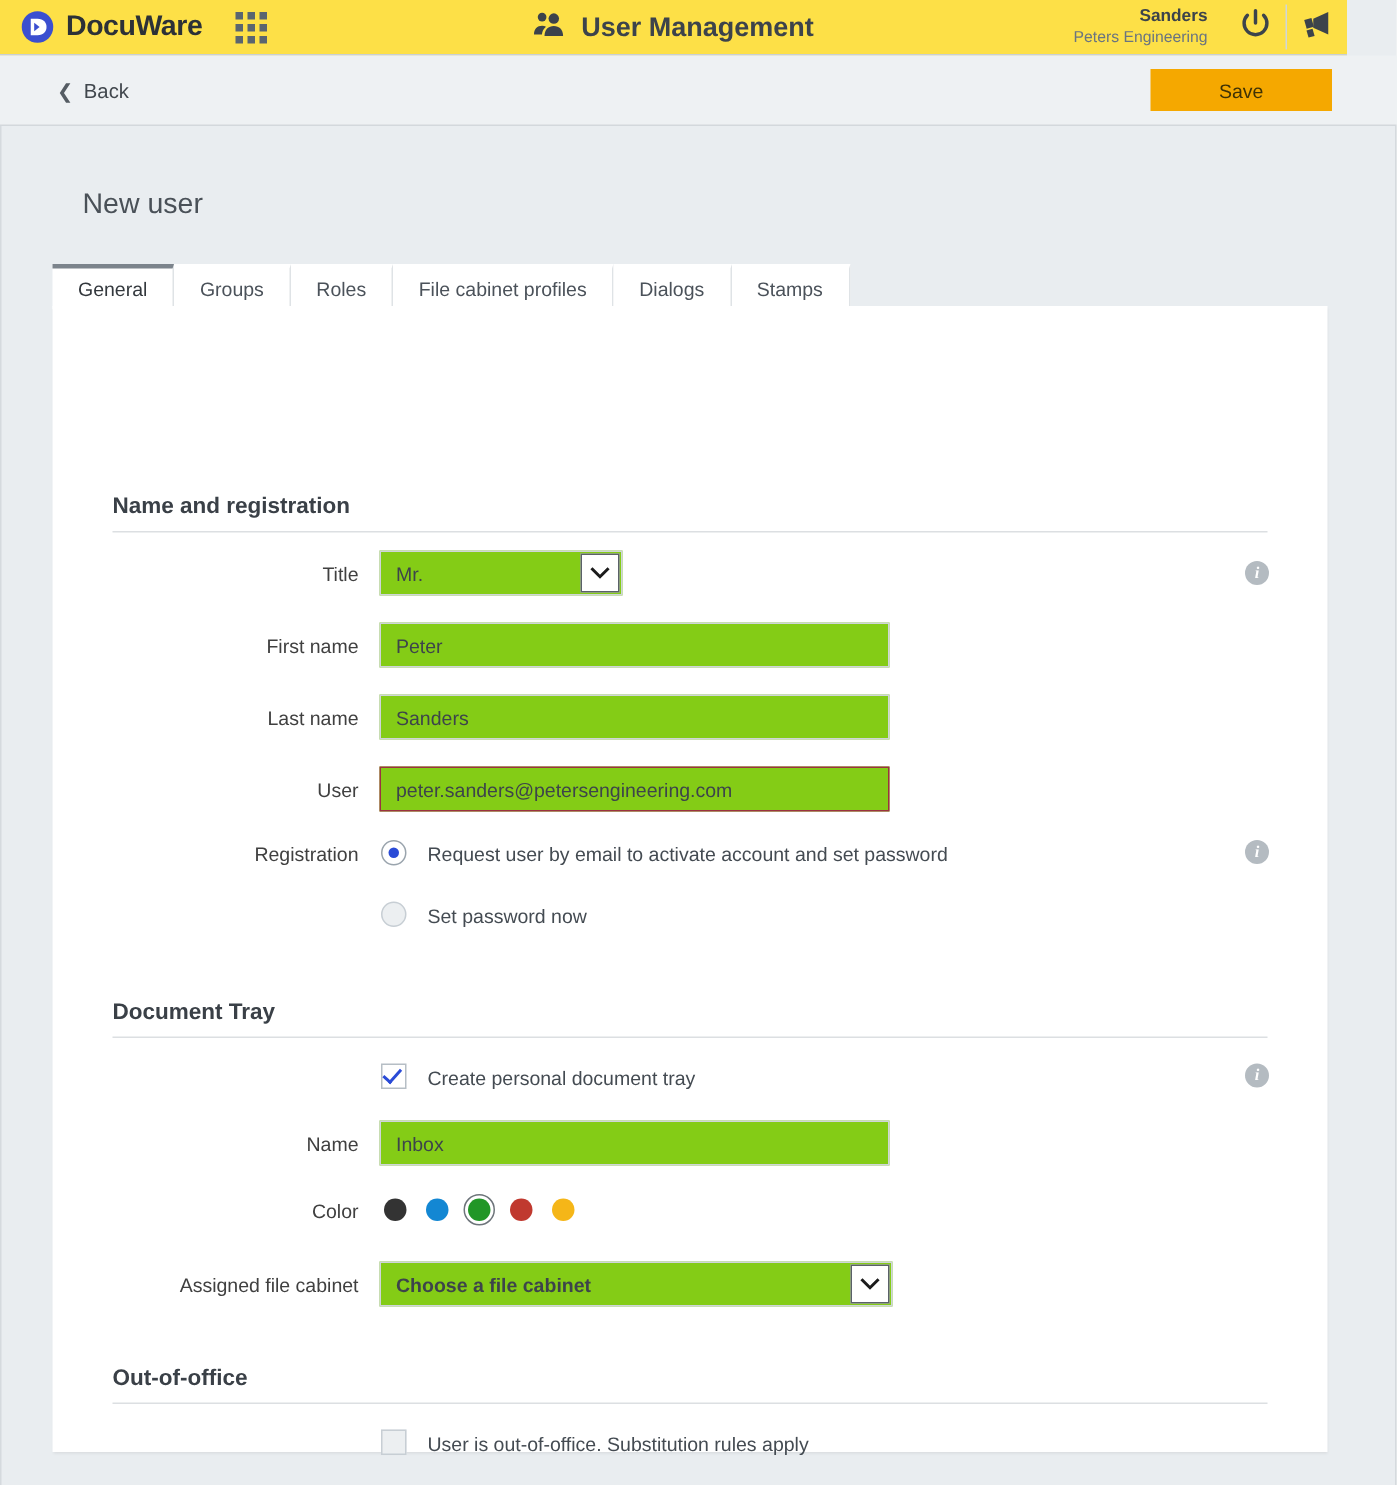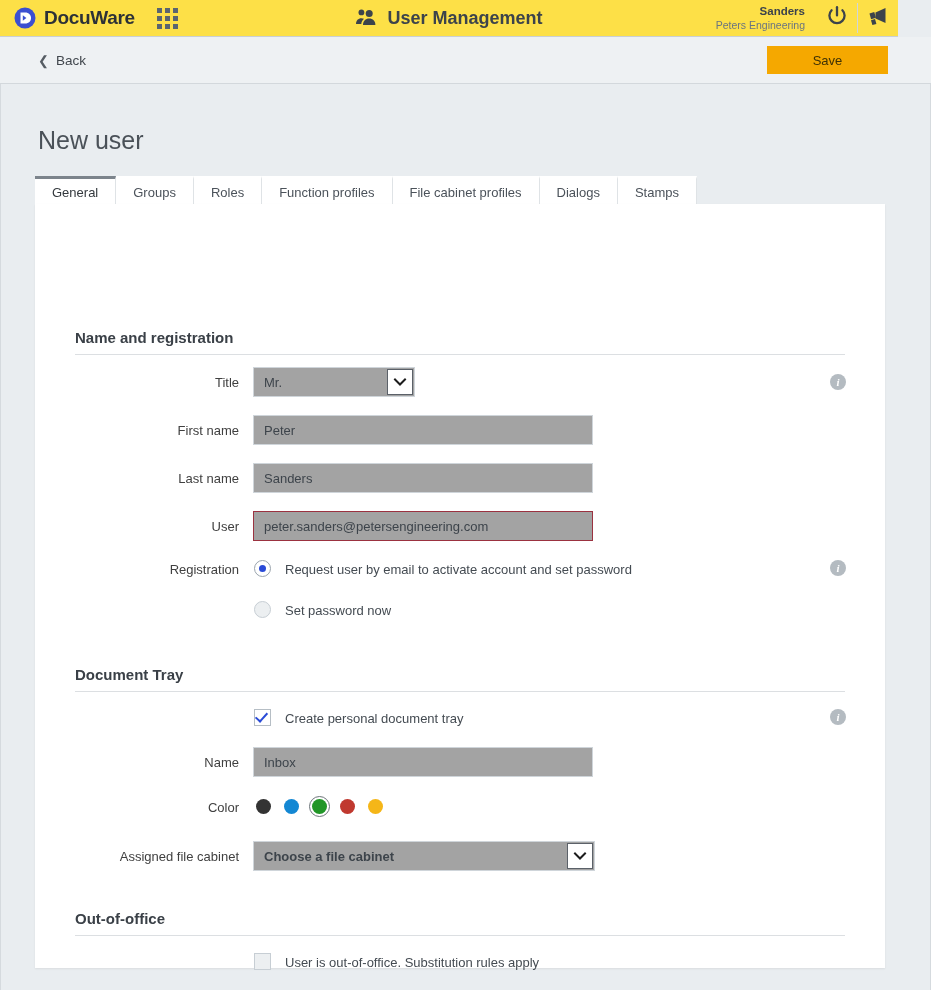--- a/index.html
+++ b/index.html
@@ -75,22 +75,22 @@
 
   
   .page {
     position: absolute; left: 0; top: 84px;
     width: 931px; height: 906px;
     background: #e9edf0;
     border-left: 1px solid #d5dade;
     border-right: 1px solid #d5dade;
   }
   .page-title {
-    position: absolute; left: 37px; top: 42px;
-    font-size: 25px; color: #4a5158;
+    position: absolute; left: 54px; top: 42px;
+    font-size: 19px; color: #4a5158;
   }
 
   
   .tabs {
     position: absolute; left: 34px; top: 90px;
     display: flex; align-items: flex-end;
     height: 32px;
   }
   .tab {
     height: 30px; padding: 0 17px;
@@ -123,21 +123,21 @@
   }
 
   .row { position: absolute; left: 0; width: 850px; height: 30px; }
   .lbl {
     position: absolute; left: 0; width: 204px; top: 0; height: 30px;
     display: flex; align-items: center; justify-content: flex-end;
     font-size: 13px; color: #404040; padding-right: 0;
   }
   .field {
     position: absolute; left: 218px; top: 0;
-    height: 30px; background: #a3a3a3;
+    height: 30px; background: #84cc16;
     border: 1px solid #cfd5da;
     display: flex; align-items: center;
     padding: 0 10px; font-size: 13px; color: #3d444b;
   }
   .field.err { border: 1px solid #9b3240; }
   .field.w340 { width: 340px; }
   .field.w162 { width: 162px; }
   .field.w342 { width: 342px; font-weight: bold; }
 
   .selbox {
@@ -274,21 +274,20 @@
 </div>
 
 <div class="page">
 
   <div class="page-title">New user</div>
 
   <div class="tabs">
     <div class="tab active">General</div>
     <div class="tab">Groups</div>
     <div class="tab">Roles</div>
-    <div class="tab">Function profiles</div>
     <div class="tab">File cabinet profiles</div>
     <div class="tab">Dialogs</div>
     <div class="tab">Stamps</div>
   </div>
 
   <div class="card">
 
     <div class="section-title" style="top:125px;">Name and registration</div>
     <div class="section-rule" style="top:150px;"></div>
 

